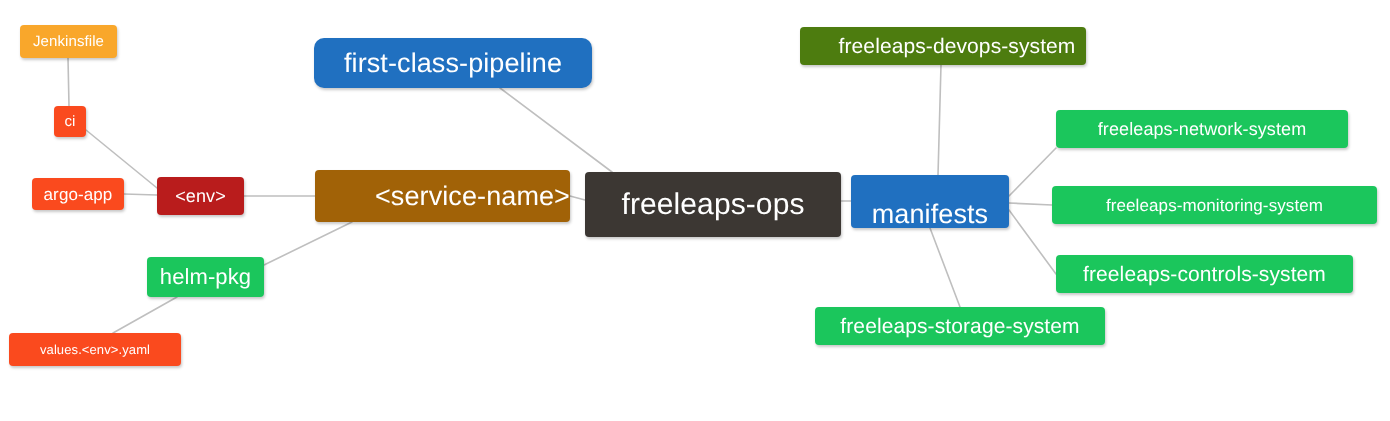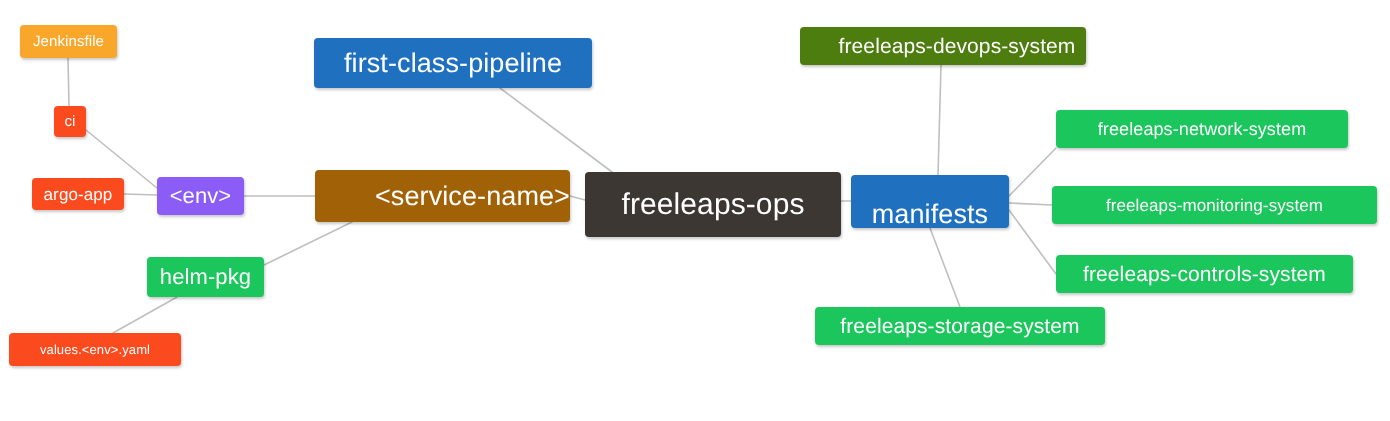--- a/index.html
+++ b/index.html
@@ -66,27 +66,27 @@
       <line x1="1009" y1="210" x2="1056" y2="274" stroke="#bfbfbf" stroke-width="1.6" stroke-linecap="round"></line>
       <line x1="930" y1="228" x2="960" y2="307" stroke="#bfbfbf" stroke-width="1.6" stroke-linecap="round"></line>
     </svg>
   <div id="node-layer">
       <div class="node" style="left: 585px; top: 172px; width: 256px; height: 65px; background: rgb(60, 55, 51); font-size: 30px;">
         <span class="node-label">freeleaps-ops</span>
       </div>
       <div class="node" style="left: 315px; top: 170px; width: 255px; height: 52px; background: #a16207; font-size: 27px; justify-content: flex-end;">
         <span class="node-label">&lt;service-name&gt;</span>
       </div>
-      <div class="node" style="left: 314px; top: 38px; width: 278px; height: 50px; background: rgb(32, 112, 192); font-size: 27px;">
+      <div class="node" style="left: 314px; top: 38px; width: 278px; height: 50px; background: rgb(32, 112, 192); font-size: 27px; border-radius: 10px;">
         <span class="node-label">first-class-pipeline</span>
       </div>
       <div class="node" style="left: 851px; top: 175px; width: 158px; height: 53px; background: rgb(32, 112, 192); font-size: 27px; align-items: flex-end;">
         <span class="node-label">manifests</span>
       </div>
-      <div class="node" style="left: 157px; top: 177px; width: 87px; height: 38px; background: #8b5cf6; font-size: 22px;">
+      <div class="node" style="left: 157px; top: 177px; width: 87px; height: 38px; background: #b91c1c; font-size: 18px;">
         <span class="node-label">&lt;env&gt;</span>
       </div>
       <div class="node" style="left: 147px; top: 257px; width: 117px; height: 40px; background: rgb(27, 198, 92); font-size: 22px;">
         <span class="node-label">helm-pkg</span>
       </div>
       <div class="node" style="left: 54px; top: 106px; width: 32px; height: 31px; background: rgb(250, 74, 30); font-size: 15px; text-align: center;">
         <span class="node-label">ci</span>
       </div>
       <div class="node" style="left: 32px; top: 178px; width: 92px; height: 32px; background: rgb(250, 74, 30); font-size: 17px;">
         <span class="node-label">argo-app</span>

